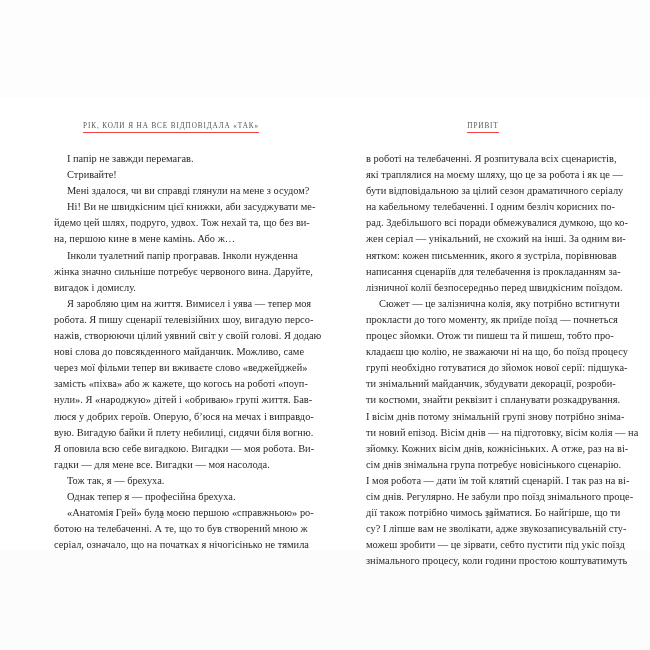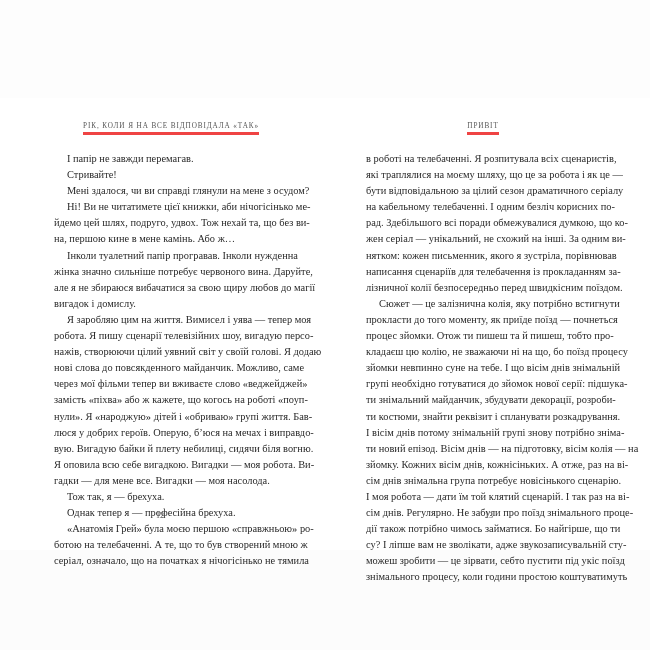--- a/index.html
+++ b/index.html
@@ -39,21 +39,21 @@
       text-align: center;
       font-family: "Liberation Serif", serif;
       font-size: 7.2px;
       letter-spacing: 0.9px;
       color: #555;
       text-transform: uppercase;
     }
     .running-head span {
       display: inline-block;
       padding-bottom: 2px;
-      border-bottom: 3px solid #ef4444;
+      border-bottom: 1px solid #ef4444;
     }
     .page.left .running-head { left: 54px; width: 234px; }
     .page.right .running-head { left: 41px; width: 234px; }
 
     .text {
       position: absolute;
       top: 53px;
       width: 234px;
       font-family: "Liberation Serif", serif;
       font-size: 10.4px;
@@ -93,26 +93,25 @@
 <div class="band-bottom"></div>
 
 <div class="page left">
   <div class="running-head">
     <span>Рік, коли я на все відповідала «так»</span>
   </div>
   <div class="text" id="left-text">
       <span class="line indent last">І папір не завжди перемагав.</span>
       <span class="line indent last">Стривайте!</span>
       <span class="line indent last">Мені здалося, чи ви справді глянули на мене з осудом?</span>
-      <span class="line indent">Ні! Ви не читатимете цієї книжки, аби нічогісінько ме-</span>
+      <span class="line indent">Ні! Ви не швидкісним цієї книжки, аби засуджувати ме-</span>
       <span class="line">йдемо цей шлях, подруго, удвох. Тож нехай та, що без ви-</span>
       <span class="line last">на, першою кине в мене камінь. Або ж…</span>
       <span class="line indent">Інколи туалетний папір програвав. Інколи нужденна</span>
       <span class="line">жінка значно сильніше потребує червоного вина. Даруйте,</span>
-      <span class="line">але я не збираюся вибачатися за свою щиру любов до магії</span>
       <span class="line last">вигадок і домислу.</span>
       <span class="line indent">Я заробляю цим на життя. Вимисел і уява — тепер моя</span>
       <span class="line">робота. Я пишу сценарії телевізійних шоу, вигадую персо-</span>
       <span class="line">нажів, створюючи цілий уявний світ у своїй голові. Я додаю</span>
       <span class="line">нові слова до повсякденного майданчик. Можливо, саме</span>
       <span class="line">через мої фільми тепер ви вживаєте слово «веджейджей»</span>
       <span class="line">замість «піхва» або ж кажете, що когось на роботі «поуп-</span>
       <span class="line">нули». Я «народжую» дітей і «обриваю» групі життя. Бав-</span>
       <span class="line">люся у добрих героїв. Оперую, б’юся на мечах і виправдо-</span>
       <span class="line">вую. Вигадую байки й плету небилиці, сидячи біля вогню.</span>
@@ -138,21 +137,20 @@
       <span class="line">на кабельному телебаченні. І одним безліч корисних по-</span>
       <span class="line">рад. Здебільшого всі поради обмежувалися думкою, що ко-</span>
       <span class="line">жен серіал — унікальний, не схожий на інші. За одним ви-</span>
       <span class="line">нятком: кожен письменник, якого я зустріла, порівнював</span>
       <span class="line">написання сценаріїв для телебачення із прокладанням за-</span>
       <span class="line last">лізничної колії безпосередньо перед швидкісним поїздом.</span>
       <span class="line indent">Сюжет — це залізнична колія, яку потрібно встигнути</span>
       <span class="line">прокласти до того моменту, як приїде поїзд — почнеться</span>
       <span class="line">процес зйомки. Отож ти пишеш та й пишеш, тобто про-</span>
       <span class="line">кладаєш цю колію, не зважаючи ні на що, бо поїзд процесу</span>
-      <span class="line">зйомки невпинно суне на тебе. І що вісім днів знімальній</span>
       <span class="line">групі необхідно готуватися до зйомок нової серії: підшука-</span>
       <span class="line">ти знімальний майданчик, збудувати декорації, розроби-</span>
       <span class="line">ти костюми, знайти реквізит і спланувати розкадрування.</span>
       <span class="line">І вісім днів потому знімальній групі знову потрібно зніма-</span>
       <span class="line">ти новий епізод. Вісім днів — на підготовку, вісім колія — на</span>
       <span class="line">зйомку. Кожних вісім днів, кожнісіньких. А отже, раз на ві-</span>
       <span class="line">сім днів знімальна група потребує новісінького сценарію.</span>
       <span class="line">І моя робота — дати їм той клятий сценарій. І так раз на ві-</span>
       <span class="line">сім днів. Регулярно. Не забули про поїзд знімального проце-</span>
       <span class="line">дії також потрібно чимось займатися. Бо найгірше, що ти</span>

